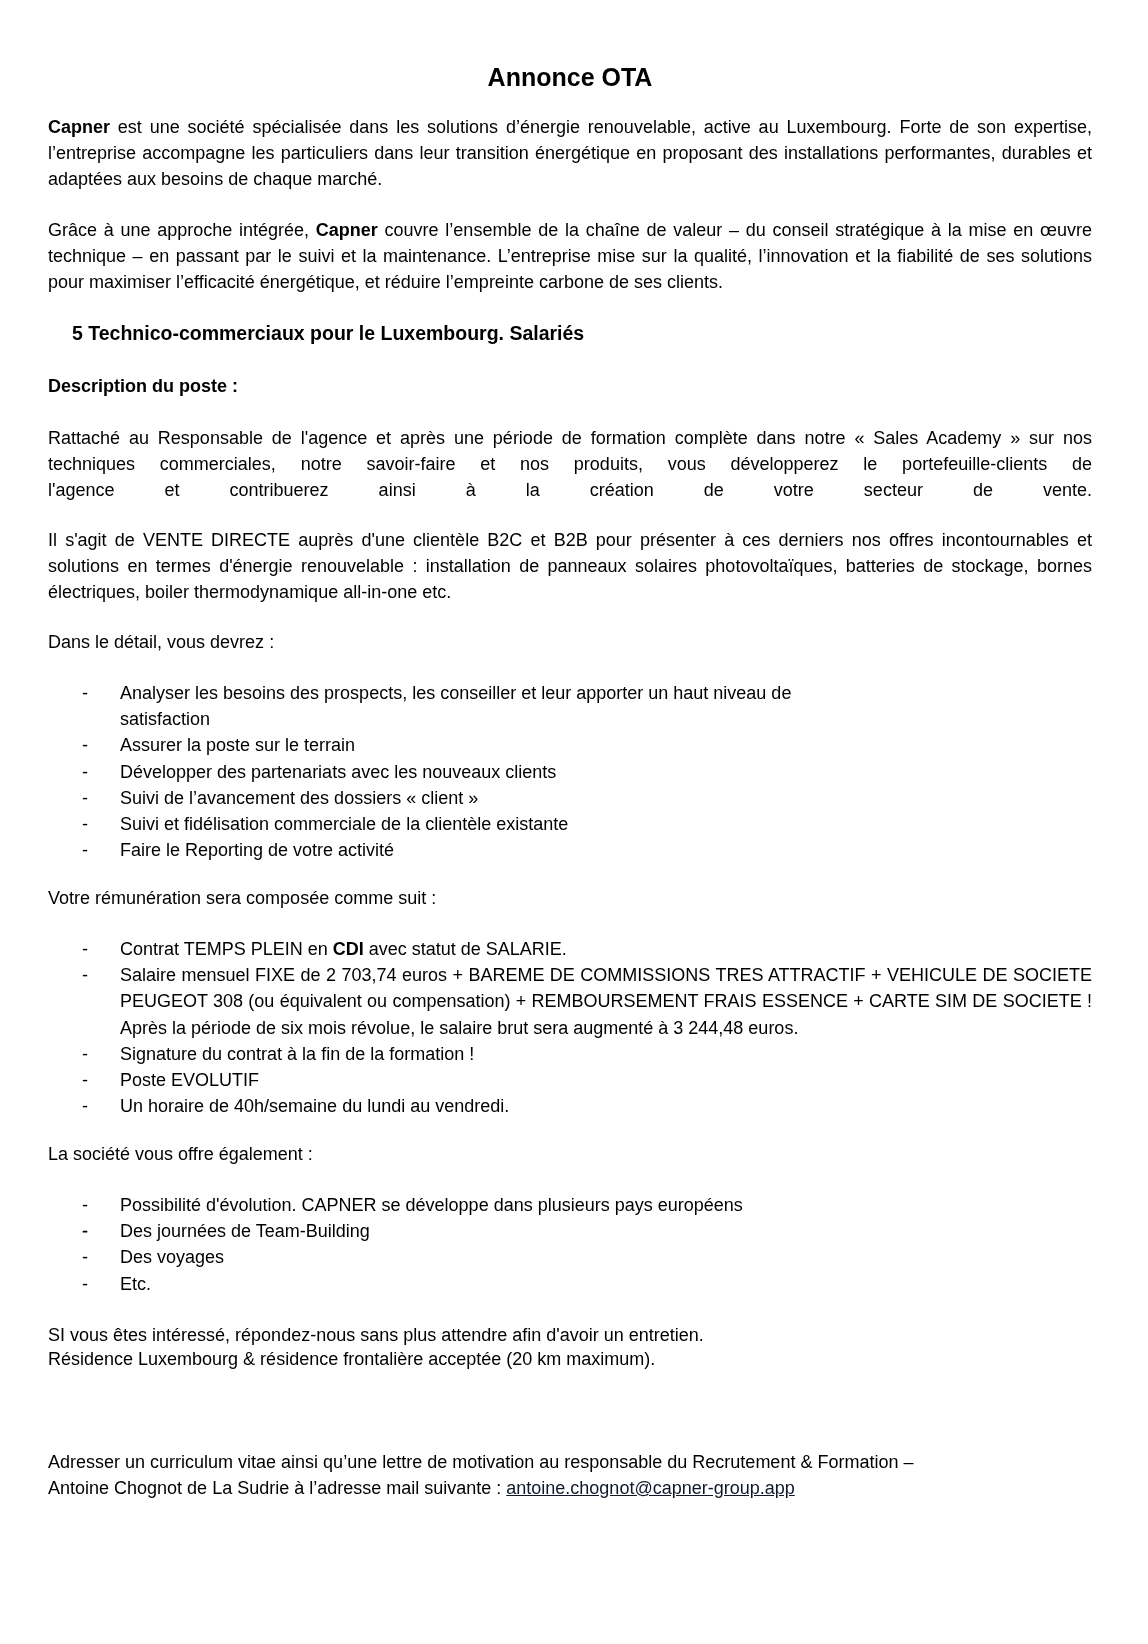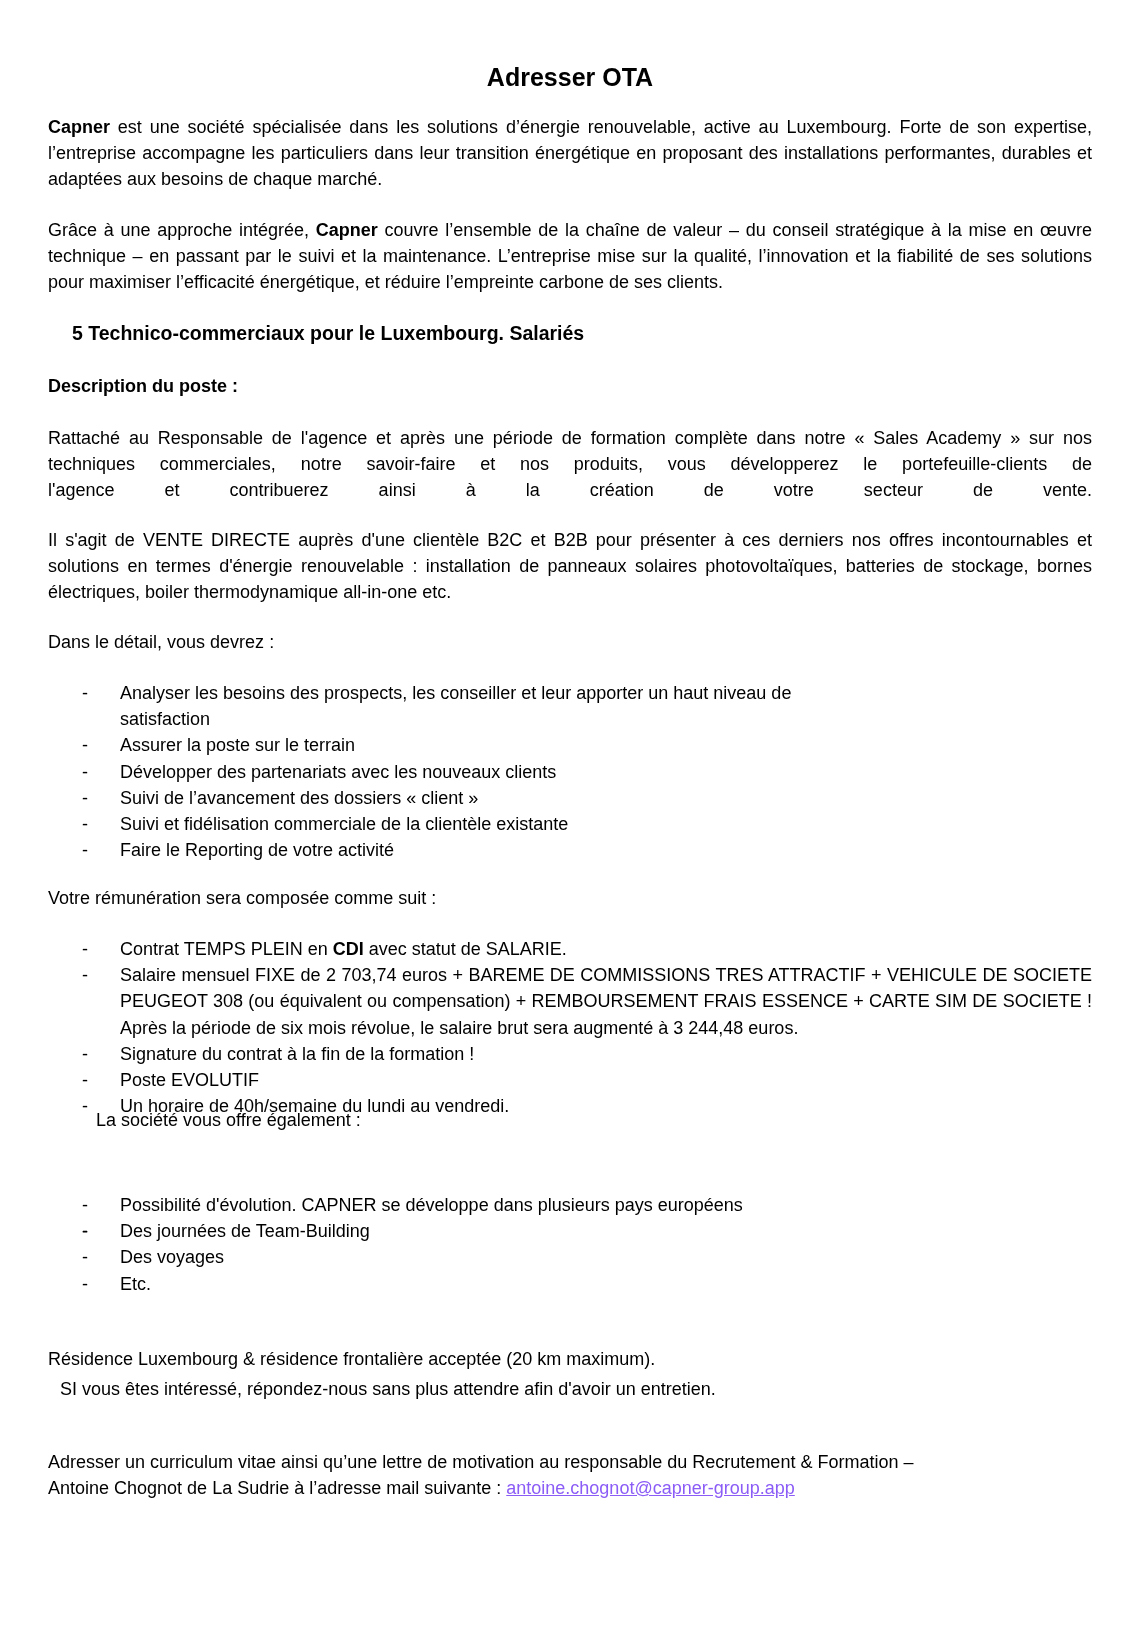--- a/index.html
+++ b/index.html
@@ -19,29 +19,29 @@
     }
     .block { position: absolute; left: 0; width: 1044px; }
     .justify { text-align: justify; text-align-last: auto; }
     .justify-all { text-align: justify; text-align-last: justify; }
     .h2 { font-weight: bold; font-size: 19.5px; margin-left: 24px; }
     .u { text-underline-offset: 3px; }
     .b { font-weight: bold; }
     ul.dash { list-style: none; margin: 0; padding: 0; }
     ul.dash li { position: relative; padding-left: 72px; }
     ul.dash li .dash-mark { position: absolute; left: 34px; top: 0; }
-    .link { color: #8b5cf6; text-decoration: underline; cursor: pointer; }
+    .link { color: #0f172a; text-decoration: underline; cursor: pointer; }
     p { margin: 0; }
   </style>
 </head>
 <body>
 
 <div class="page">
 
-  <div class="title">Adresser OTA</div>
+  <div class="title">Annonce OTA</div>
 
   <p class="block justify" style="top:114px;"><span class="b">Capner</span><span> est une société spécialisée dans les solutions d’énergie renouvelable, active au Luxembourg. Forte de son expertise, l’entreprise accompagne les particuliers dans leur transition énergétique en proposant des installations performantes, durables et adaptées aux besoins de chaque marché.</span></p>
 
   <p class="block justify" style="top:217px;"><span>Grâce à une approche intégrée, </span><span class="b">Capner</span><span> couvre l’ensemble de la chaîne de valeur – du conseil stratégique à la mise en œuvre technique – en passant par le suivi et la maintenance. L’entreprise mise sur la qualité, l’innovation et la fiabilité de ses solutions pour maximiser l’efficacité énergétique, et réduire l’empreinte carbone de ses clients.</span></p>
 
   <p class="block h2" style="top:320px;">5 Technico-commerciaux pour le Luxembourg. Salariés</p>
 
   <p class="block b" style="top:373px;"><span class="u">Description du poste</span><span> :</span></p>
 
   <div class="block" style="top:425px;">
@@ -65,32 +65,32 @@
   <p class="block" style="top:885px;"><span class="u">Votre rémunération sera composée comme suit</span><span> :</span></p>
 
   <ul class="block dash justify" style="top:936px;">
     <li><span class="dash-mark">-</span><span>Contrat TEMPS PLEIN en </span><span class="b">CDI</span><span> avec statut de SALARIE.</span></li>
     <li><span class="dash-mark">-</span><span>Salaire mensuel FIXE de 2 703,74 euros + BAREME DE COMMISSIONS TRES ATTRACTIF + VEHICULE DE SOCIETE PEUGEOT 308 (ou équivalent ou compensation) + REMBOURSEMENT FRAIS ESSENCE + CARTE SIM DE SOCIETE ! Après la période de six mois révolue, le salaire brut sera augmenté à 3 244,48 euros.</span></li>
     <li><span class="dash-mark">-</span><span>Signature du contrat à la fin de la formation !</span></li>
     <li><span class="dash-mark">-</span><span>Poste EVOLUTIF</span></li>
     <li><span class="dash-mark">-</span><span>Un horaire de 40h/semaine du lundi au vendredi.</span></li>
   </ul>
 
-  <p class="block" style="top:1107px;margin-left:48px;"><span class="u">La société vous offre également</span><span> :</span></p>
+  <p class="block" style="top:1141px;"><span class="u">La société vous offre également</span><span> :</span></p>
 
   <ul class="block dash" style="top:1192px;">
     <li><span class="dash-mark">-</span><span>Possibilité d'évolution. CAPNER se développe dans plusieurs pays européens</span></li>
     <li><span class="dash-mark">-</span></li>
     <li><span class="dash-mark">-</span><span>Des journées de Team-Building</span></li>
     <li><span class="dash-mark">-</span><span>Des voyages</span></li>
     <li><span class="dash-mark">-</span><span>Etc.</span></li>
   </ul>
 
   <p class="block u" style="top:1346px; width:auto;">Résidence Luxembourg &amp; résidence frontalière acceptée (20 km maximum).</p>
 
-  <p class="block" style="top:1376px;margin-left:12px;">SI vous êtes intéressé, répondez-nous sans plus attendre afin d'avoir un entretien.</p>
+  <p class="block" style="top:1322px;">SI vous êtes intéressé, répondez-nous sans plus attendre afin d'avoir un entretien.</p>
 
   <div class="block" style="top:1449px;">
     <p>Adresser un curriculum vitae ainsi qu’une lettre de motivation au responsable du Recrutement &amp; Formation –</p>
     <p><span>Antoine Chognot de La Sudrie à l’adresse mail suivante : </span><a class="link" title="antoine.chognot@capner-group.app">antoine.chognot@capner-group.app</a></p>
   </div>
 
 </div>
 
 </body></html>

